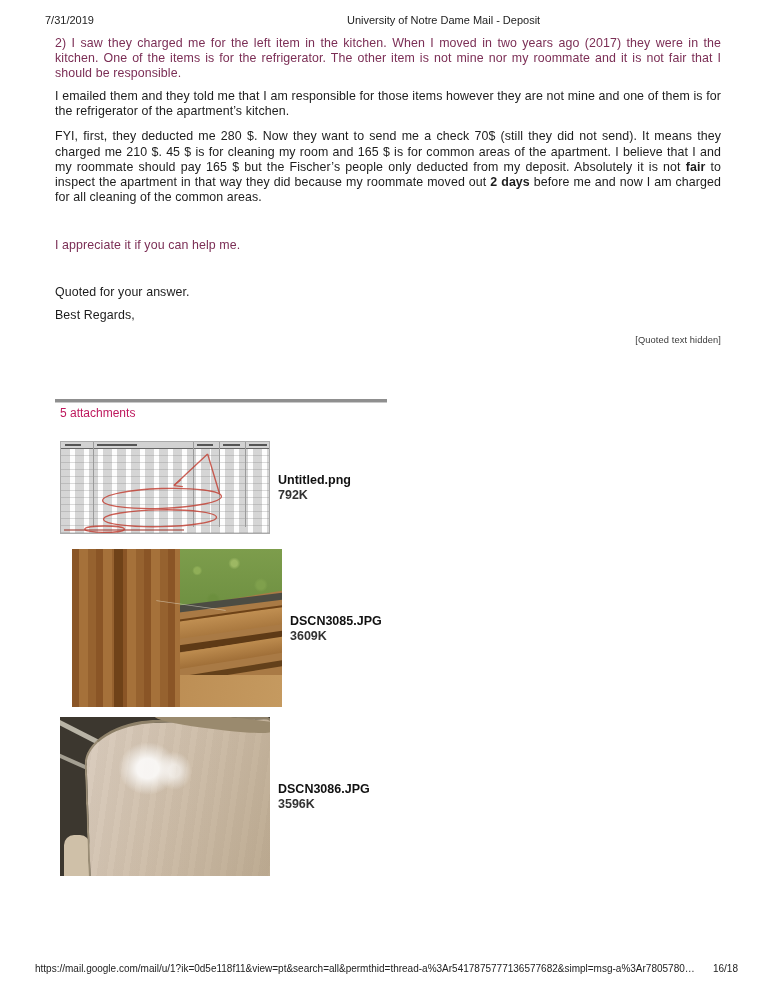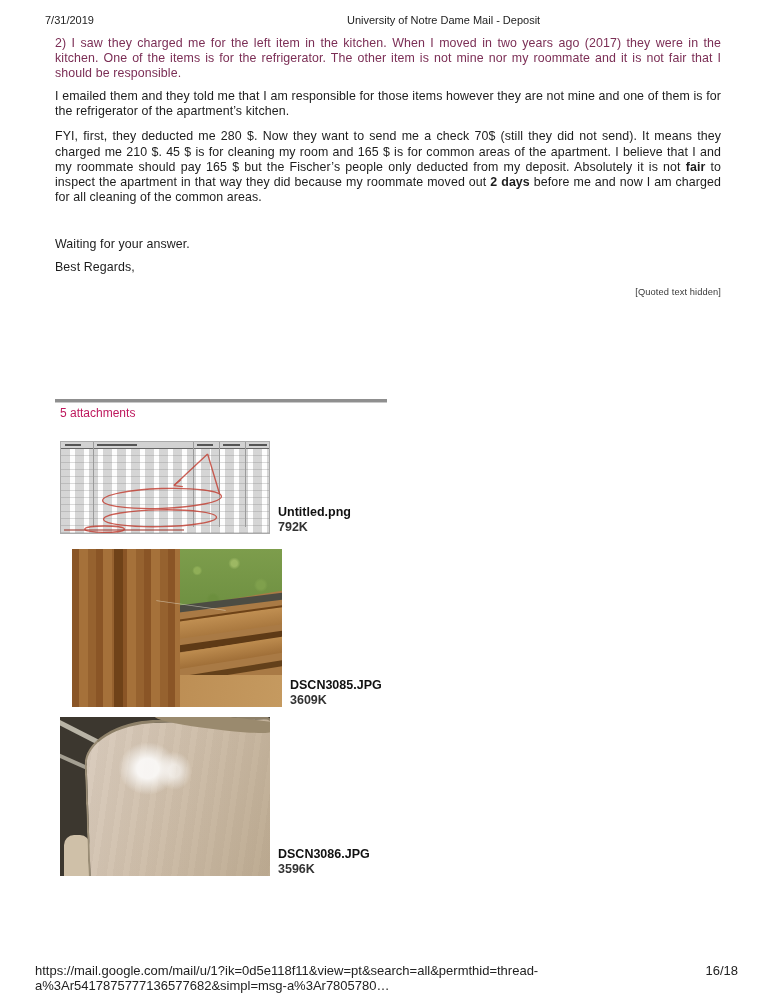--- a/index.html
+++ b/index.html
@@ -27,21 +27,21 @@
   .p5{margin-top:33px !important;}
   .p6{margin-top:32px !important;text-align:left;}
   .p7{margin-top:8px !important;text-align:left;}
   .quoted{margin-top:10px !important;font-size:9.3px;color:#3a3a3a;text-align:right;}
   b{font-weight:bold;}
   
   .divider{position:absolute;top:399px;left:55px;width:332px;height:3px;
            background:#8f8f8f;border-bottom:1px solid #c9c9c9;}
   .att-header{position:absolute;top:406px;left:60px;font-size:12px;font-weight:normal;color:#be185d;}
   .attachments{position:absolute;top:441px;left:60px;width:650px;}
-  .att-row{display:flex;align-items:flex-end;}
+  .att-row{display:flex;align-items:center;}
   .att-row.r1{margin-bottom:15px;}
   .att-row.r2{margin-bottom:10px;padding-left:12px;}
   .att-row.r3{margin-bottom:13px;}
   .att-row.r4{align-items:flex-start;}
   .att-label{margin-left:8px;font-size:12.5px;line-height:14px;color:#111;}
   .att-name{font-weight:bold;}
   .att-size{font-weight:bold;color:#333;margin-top:1px;}
   .spacer210{width:210px;height:30px;flex:0 0 210px;}
   
   .thumb{flex:0 0 210px;position:relative;overflow:hidden;}
@@ -88,37 +88,38 @@
        radial-gradient(ellipse at 32% 28%, rgba(255,255,255,.85) 0 6%, rgba(255,255,255,0) 16%),
        radial-gradient(ellipse at 46% 30%, rgba(255,255,255,.6) 0 4%, rgba(255,255,255,0) 12%),
        repeating-linear-gradient(100deg, rgba(120,100,80,.05) 0 10px, rgba(0,0,0,0) 10px 16px),
        linear-gradient(115deg,#dbcec0 0%,#cfbfab 45%,#bba98f 100%);
      border-radius:38% 6% 0 0/26% 10% 0 0;
      border-top:3px solid #8d8068;border-left:2px solid #9a8d76;
      transform:rotate(-2deg);}
   .b-edge{position:absolute;right:-4px;top:-2px;width:120px;height:14px;background:#9a8a6e;transform:rotate(7deg);border-radius:0 0 40% 40%;}
   
   .footer{position:absolute;top:963px;left:35px;width:703px;display:flex;justify-content:space-between;
-          font-size:13px;color:#222;}
+          font-size:10px;color:#222;text-align:center;}
 </style>
 </head>
 <body>
 
 <div class="page">
 
   <div class="hdr">
     <span class="date">7/31/2019</span>
     <span class="title">University of Notre Dame Mail - Deposit</span>
   </div>
 
   <div class="content">
     <p class="maroon">2) I saw they charged me for the left item in the kitchen. When I moved in two years ago (2017) they were in the kitchen. One of the items is for the refrigerator. The other item is not mine nor my roommate and it is not fair that I should be responsible.</p>
     <p class="p2">I emailed them and they told me that I am responsible for those items however they are not mine and one of them is for the refrigerator of the apartment’s kitchen.</p>
     <p class="p3"><span>FYI, first, they deducted me 280 $. Now they want to send me a check 70$ (still they did not send). It means they charged me 210 $. 45 $ is for cleaning my room and 165 $ is for common areas of the apartment. I believe that I and my roommate should pay 165 $ but the Fischer’s people only deducted from my deposit. Absolutely it is not </span><b>fair</b><span> to inspect the apartment in that way they did because my roommate moved out </span><b>2 days</b><span> before me and now I am charged for all cleaning of the common areas.</span></p>
-    <p class="p6">Waiting for your answer.</p>
+    <p class="p5 maroon">I appreciate it if you can help me.</p>
+    <p class="p6">Quoted for your answer.</p>
     <p class="p7">Best Regards,</p>
     <p class="quoted">[Quoted text hidden]</p>
   </div>
 
   <div class="divider"></div>
   <div class="att-header">5 attachments</div>
 
   <div class="attachments">
 
     <div class="att-row r1">

